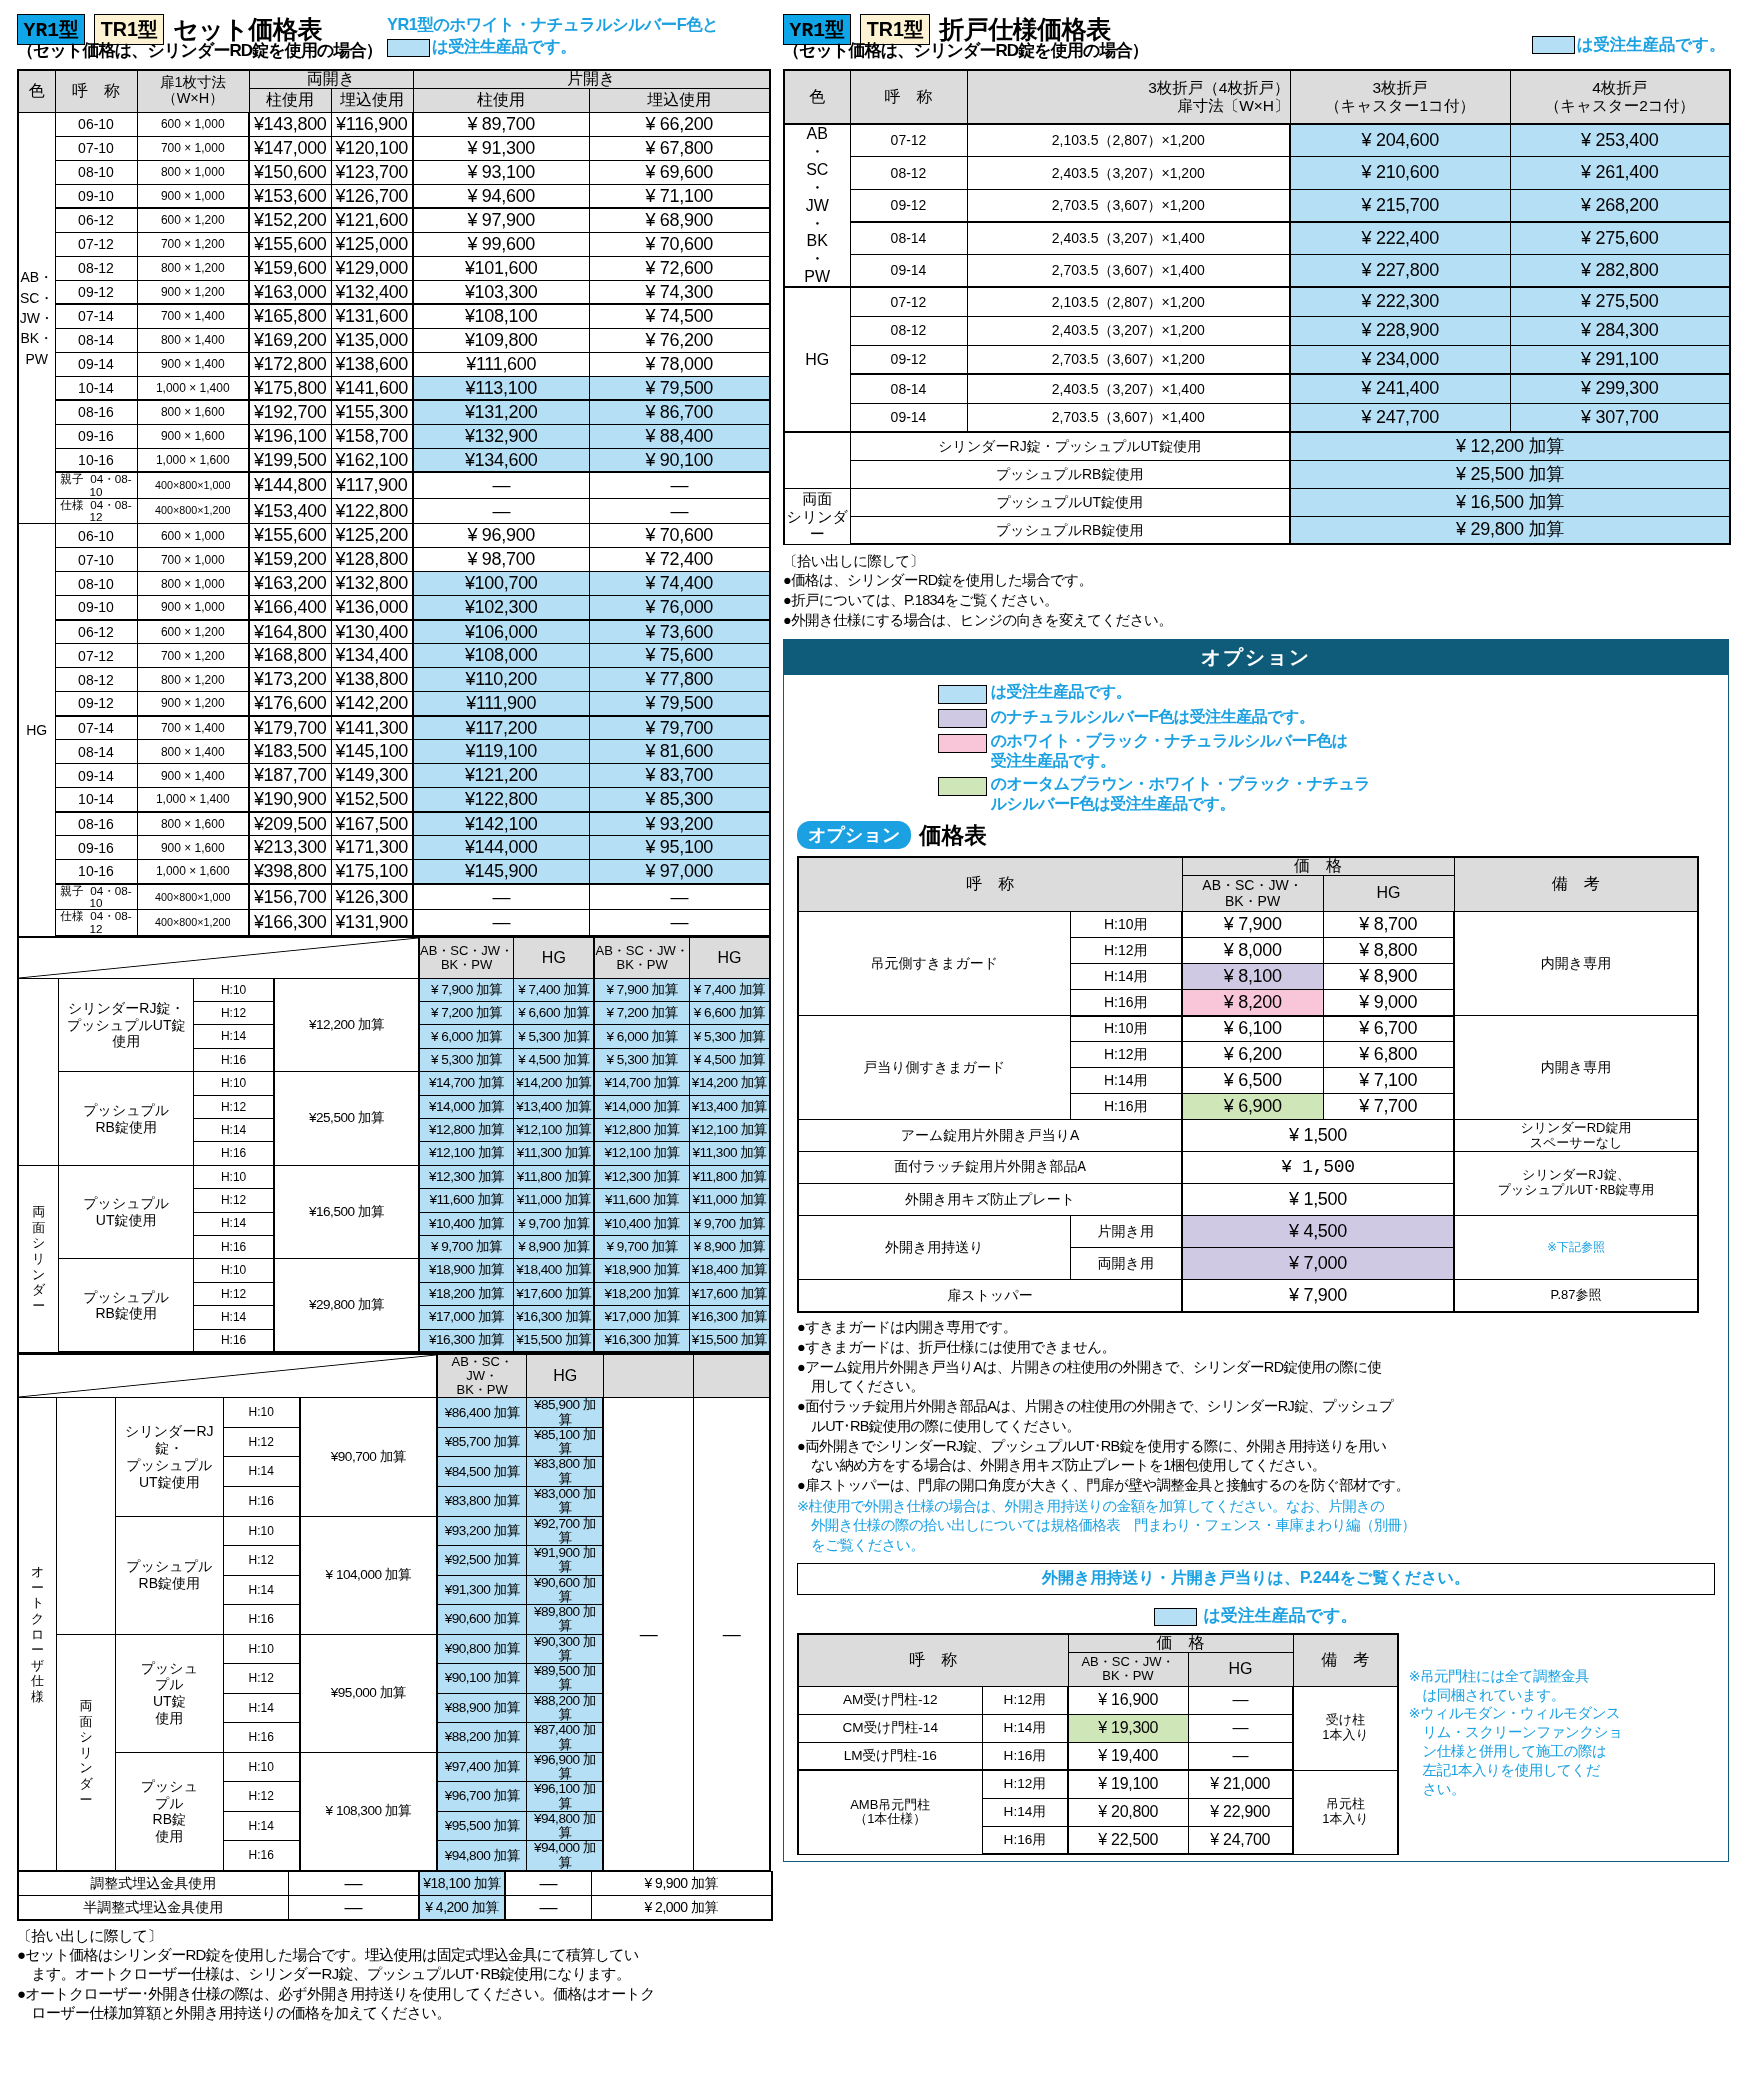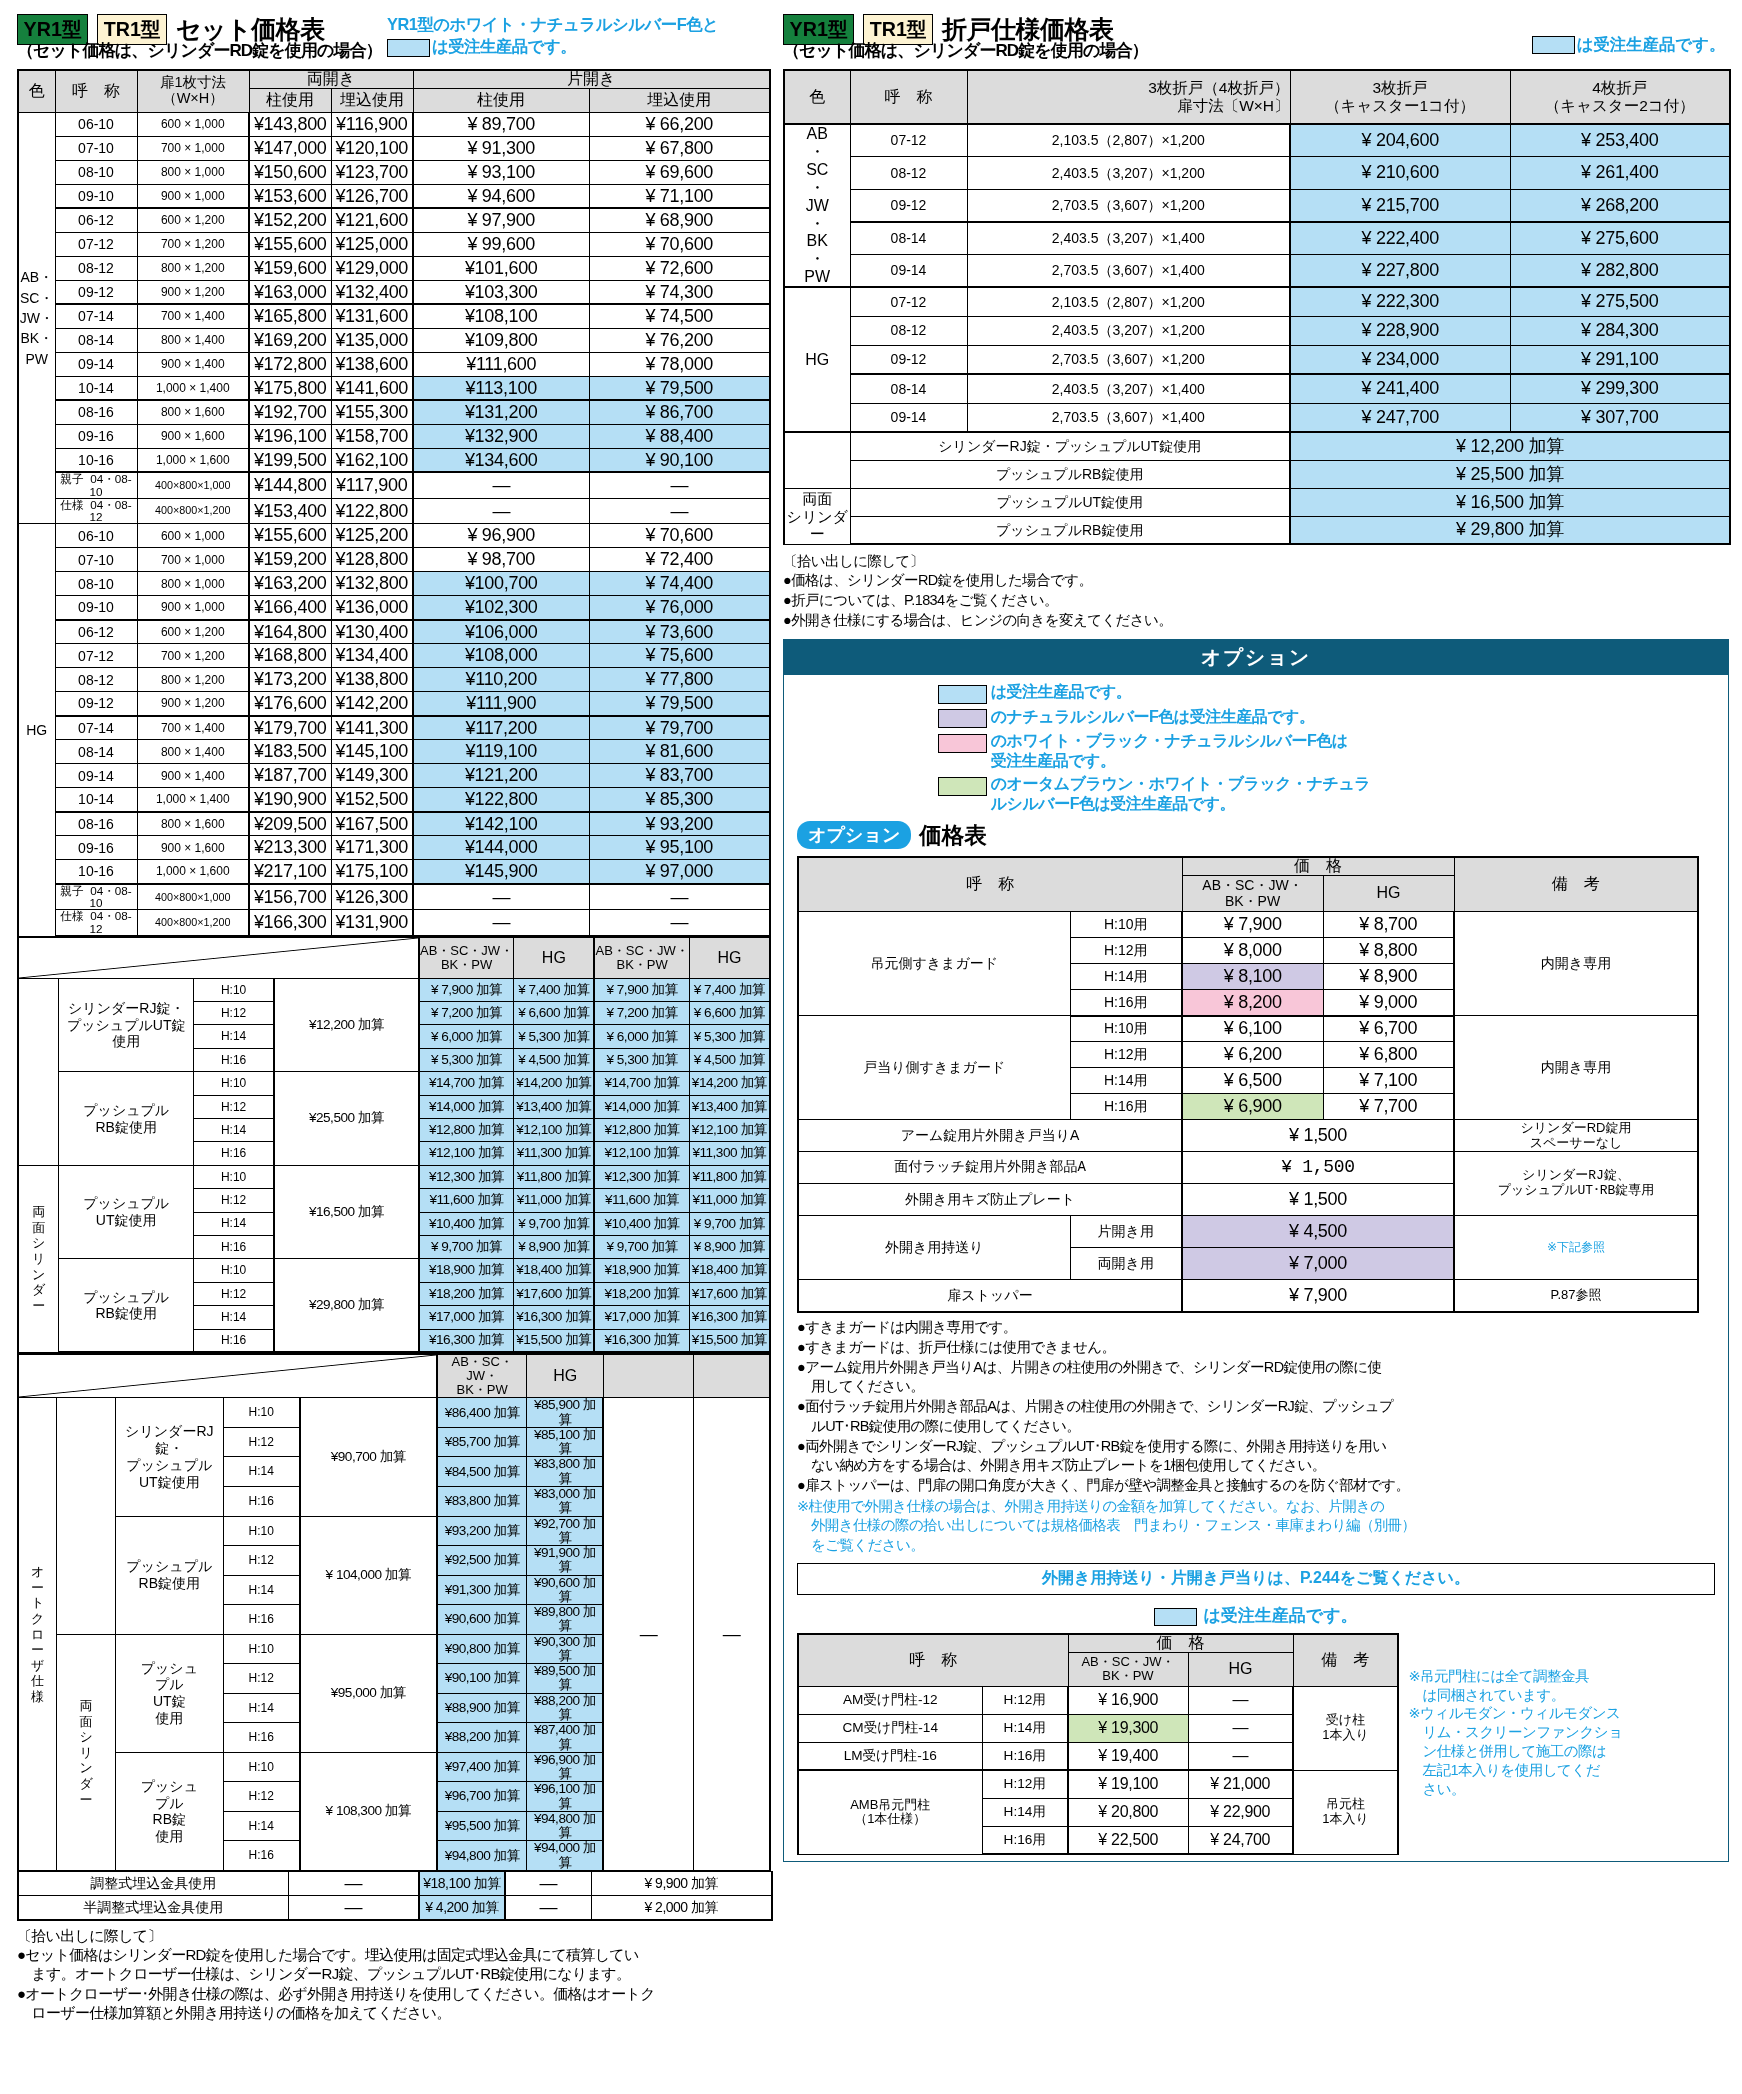--- a/index.html
+++ b/index.html
@@ -37,21 +37,21 @@
   .thickR { border-right:2.8px solid #000 !important; }
   .sm { font-size:14px; }
   .xs { font-size:12px; }
   .xxs { font-size:10.8px; }
 
   
   .tagbox {
     display:inline-block; border:1.4px solid #000; padding:0.9px 5.6px;
     font-size:19.7px; font-weight:bold; margin-right:4.7px; vertical-align:middle;
   }
-  .tag-green { background:#15803d; }
+  .tag-green { background:#0ea5e9;font-family:Liberation Mono, monospace; }
   .tag-cream { background:#fdf3d2; }
   .title-main { font-size:25px; font-weight:bold; vertical-align:middle; letter-spacing:-0.5px;}
   .subttl { font-size:17px; font-weight:bold; letter-spacing:-0.9px; margin-top:1.9px;}
   .bluetext { color:#1ba1e2; font-weight:bold; }
   .swatch-inline {
     display:inline-block;width:43px;height:18px;border:1.2px solid #000;
     vertical-align:middle;background:#b5dff5;margin-right:1.9px;
   }
 
   .left-col { position:absolute; left:17px; top:13px; width:754px;}
@@ -366,21 +366,21 @@
             <td class="sm">09-16</td>
             <td class="xs">900 × 1,600</td>
             <td class="num thickL">¥213,300</td>
             <td class="num">¥171,300</td>
             <td class="num thickL blue">¥144,000</td>
             <td class="num thickR blue">¥  95,100</td>
           </tr>
           <tr style="height: 24px;">
             <td class="sm thickB">10-16</td>
             <td class="xs thickB">1,000 × 1,600</td>
-            <td class="num thickL thickB">¥217,100</td>
+            <td class="num thickL thickB">¥398,800</td>
             <td class="num thickB">¥175,100</td>
             <td class="num thickL thickB blue">¥145,900</td>
             <td class="num thickR thickB blue">¥  97,000</td>
           </tr>
           <tr style="height: 24px;">
             <td class="xxs" style="font-size: 11.7px;">親子&nbsp;&nbsp;04・08-10</td>
             <td class="xxs">400×800×1,000</td>
             <td class="num thickL">¥156,700</td>
             <td class="num">¥126,300</td>
             <td class="num thickL">—</td>

